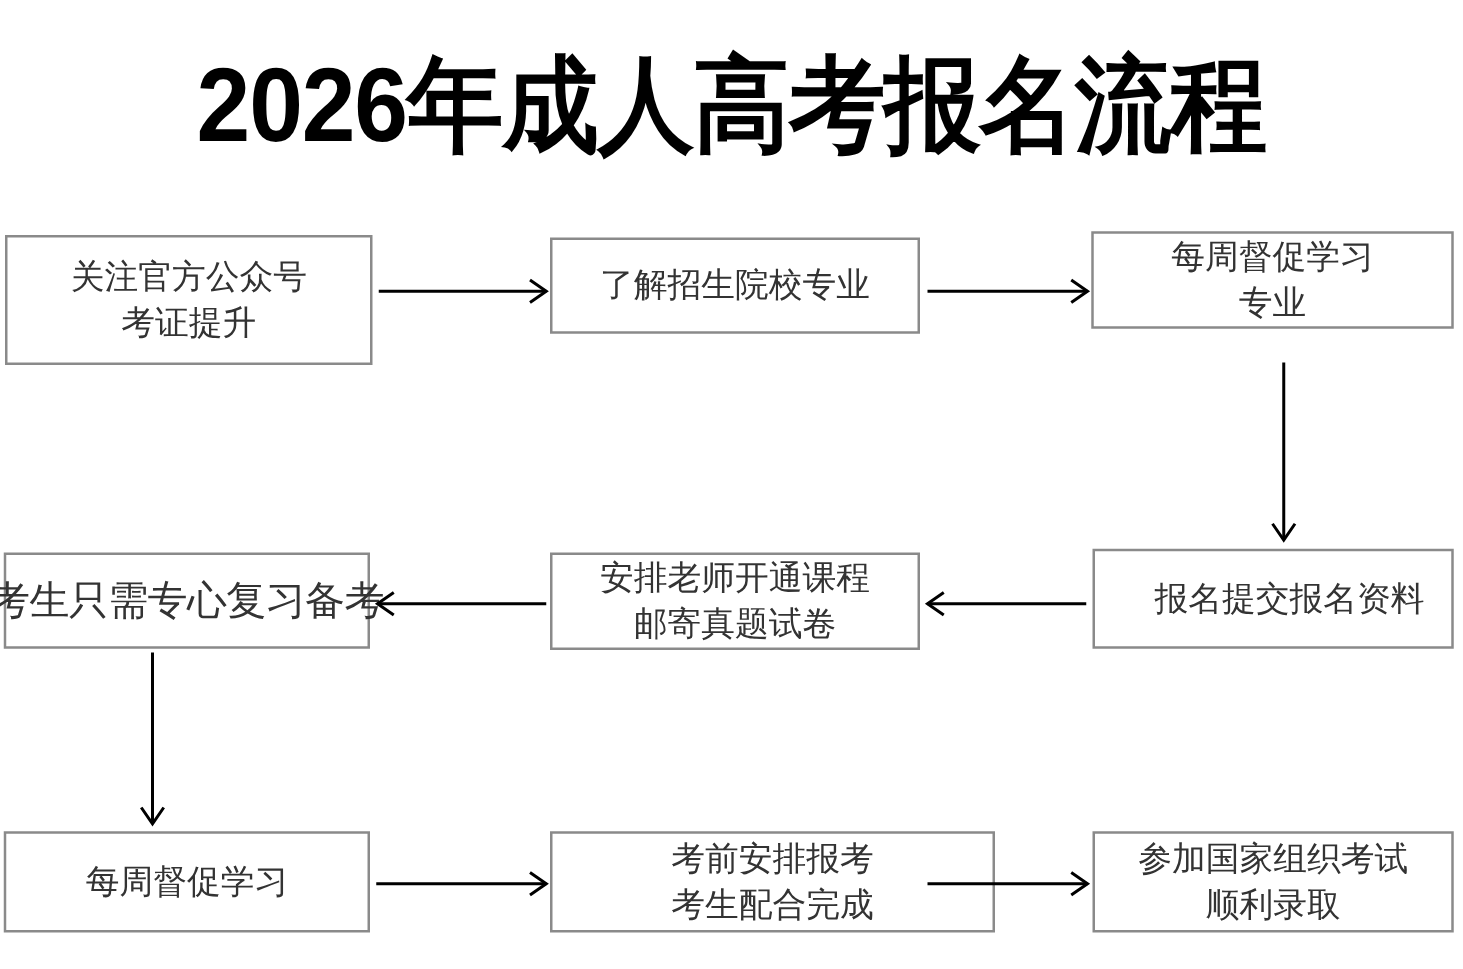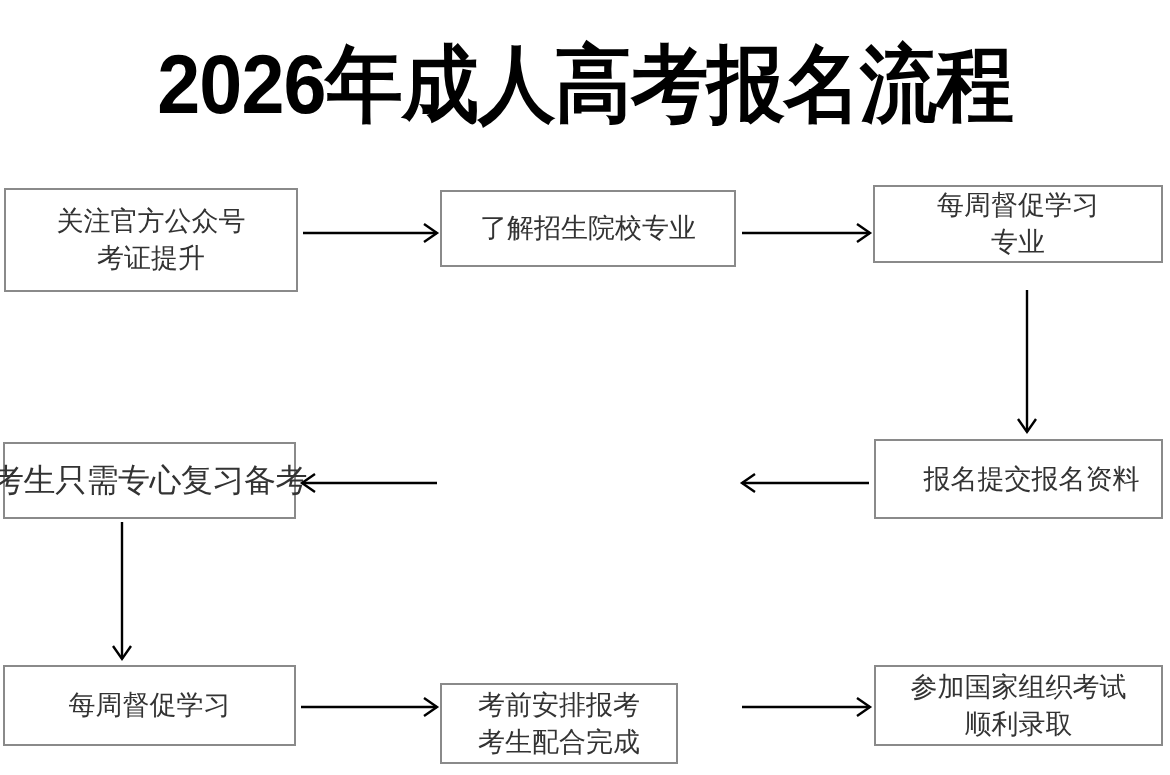--- a/index.html
+++ b/index.html
@@ -67,21 +67,21 @@
   
   #box-1 { left: 4px;   top: 188px; width: 294px; height: 104px; text-align: center; }
   #box-2 { left: 440px; top: 190px; width: 296px; height: 77px; }
   #box-3 { left: 873px; top: 185px; width: 290px; height: 78px; }
 
   #box-4 { left: 3px;   top: 442px; width: 293px; height: 77px; }
   #box-5 { left: 440px; top: 442px; width: 296px; height: 78px; }
   #box-6 { left: 874px; top: 439px; width: 289px; height: 80px; padding-left: 26px; }
 
   #box-7 { left: 3px;   top: 665px; width: 293px; height: 81px; }
-  #box-8 { left: 440px; top: 683px; width: 238px; height: 81px; }
+  #box-8 { left: 440px; top: 665px; width: 356px; height: 81px; }
   #box-9 { left: 874px; top: 665px; width: 289px; height: 81px; align-items: center; }
 
   
   #arrows {
     position: absolute;
     left: 0; top: 0;
     width: 1170px;
     height: 775px;
     pointer-events: none;
   }
@@ -104,20 +104,24 @@
 
   <div class="box" id="box-3">
     <span class="ln">每周督促学习</span>
     <span class="ln">专业</span>
   </div>
 
   <div class="box squeeze" id="box-4">
     <span class="ln">考生只需专心复习备考</span>
   </div>
 
+  <div class="box" id="box-5">
+    <span class="ln">安排老师开通课程</span>
+    <span class="ln">邮寄真题试卷</span>
+  </div>
 
   <div class="box" id="box-6">
     <span class="ln">报名提交报名资料</span>
   </div>
 
   <div class="box" id="box-7">
     <span class="ln">每周督促学习</span>
   </div>
 
   <div class="box" id="box-8">

